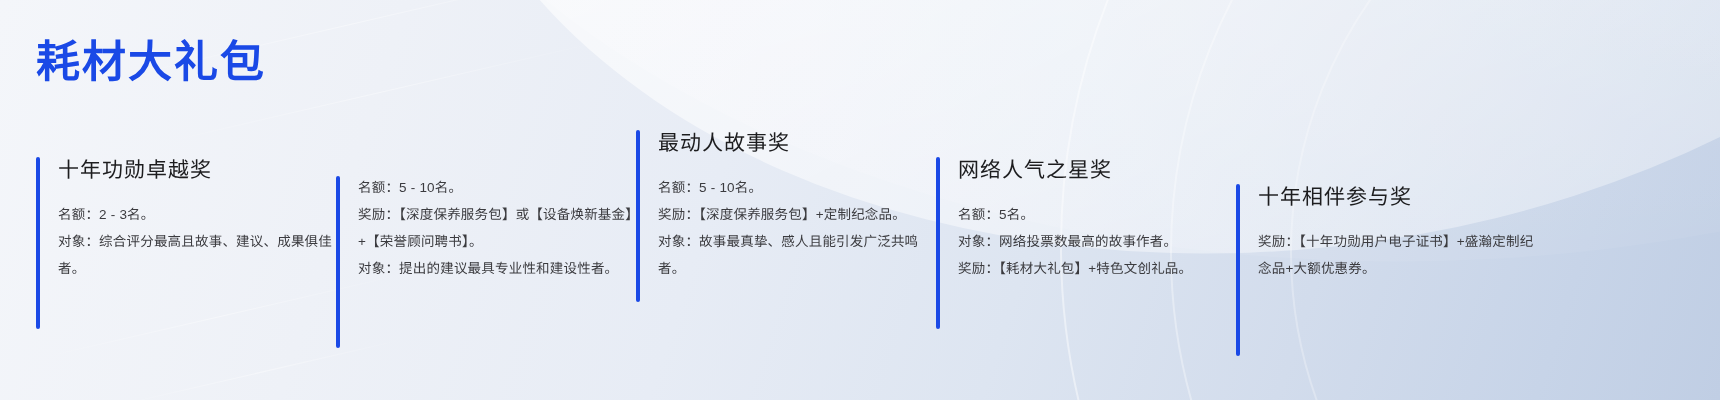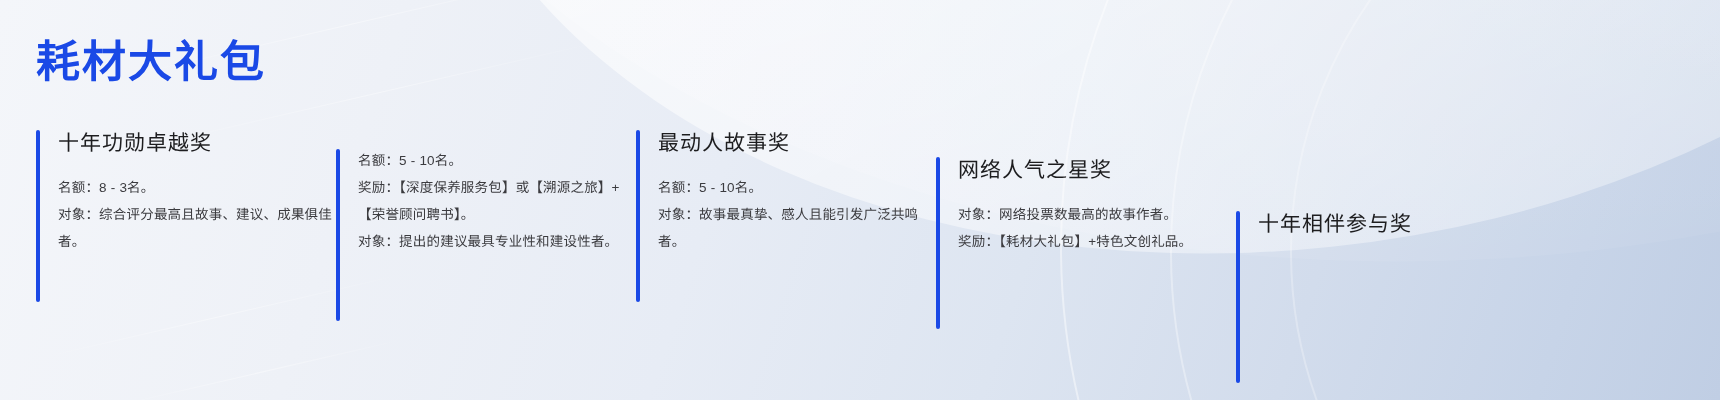--- a/index.html
+++ b/index.html
@@ -158,45 +158,48 @@
   <div class="streak streak-3"></div>
   <div class="streak streak-4"></div>
 
   <div class="title">耗材大礼包</div>
 
   <div class="cards">
 
     <div class="card">
       <div class="card-bar"></div>
       <div class="card-title">十年功勋卓越奖</div>
-      <div class="card-line">名额：8 - 3名。</div>
+      <div class="card-line">名额：2 - 3名。</div>
       <div class="card-line">对象：综合评分最高且故事、建议、成果俱佳者。</div>
     </div>
 
     <div class="card">
       <div class="card-bar"></div>
       <div class="card-line">名额：5 - 10名。</div>
-      <div class="card-line">奖励：【深度保养服务包】或【溯源之旅】+【荣誉顾问聘书】。</div>
+      <div class="card-line">奖励：【深度保养服务包】或【设备焕新基金】+【荣誉顾问聘书】。</div>
       <div class="card-line">对象：提出的建议最具专业性和建设性者。</div>
     </div>
 
     <div class="card">
       <div class="card-bar"></div>
       <div class="card-title">最动人故事奖</div>
       <div class="card-line">名额：5 - 10名。</div>
+      <div class="card-line">奖励：【深度保养服务包】+定制纪念品。</div>
       <div class="card-line">对象：故事最真挚、感人且能引发广泛共鸣者。</div>
     </div>
 
     <div class="card">
       <div class="card-bar"></div>
       <div class="card-title">网络人气之星奖</div>
+      <div class="card-line">名额：5名。</div>
       <div class="card-line">对象：网络投票数最高的故事作者。</div>
       <div class="card-line">奖励：【耗材大礼包】+特色文创礼品。</div>
     </div>
 
     <div class="card">
       <div class="card-bar"></div>
       <div class="card-title">十年相伴参与奖</div>
+      <div class="card-line">奖励：【十年功勋用户电子证书】+盛瀚定制纪念品+大额优惠券。</div>
       <div class="card-line"></div>
     </div>
 
   </div>
 </div>
 
 </body></html>

